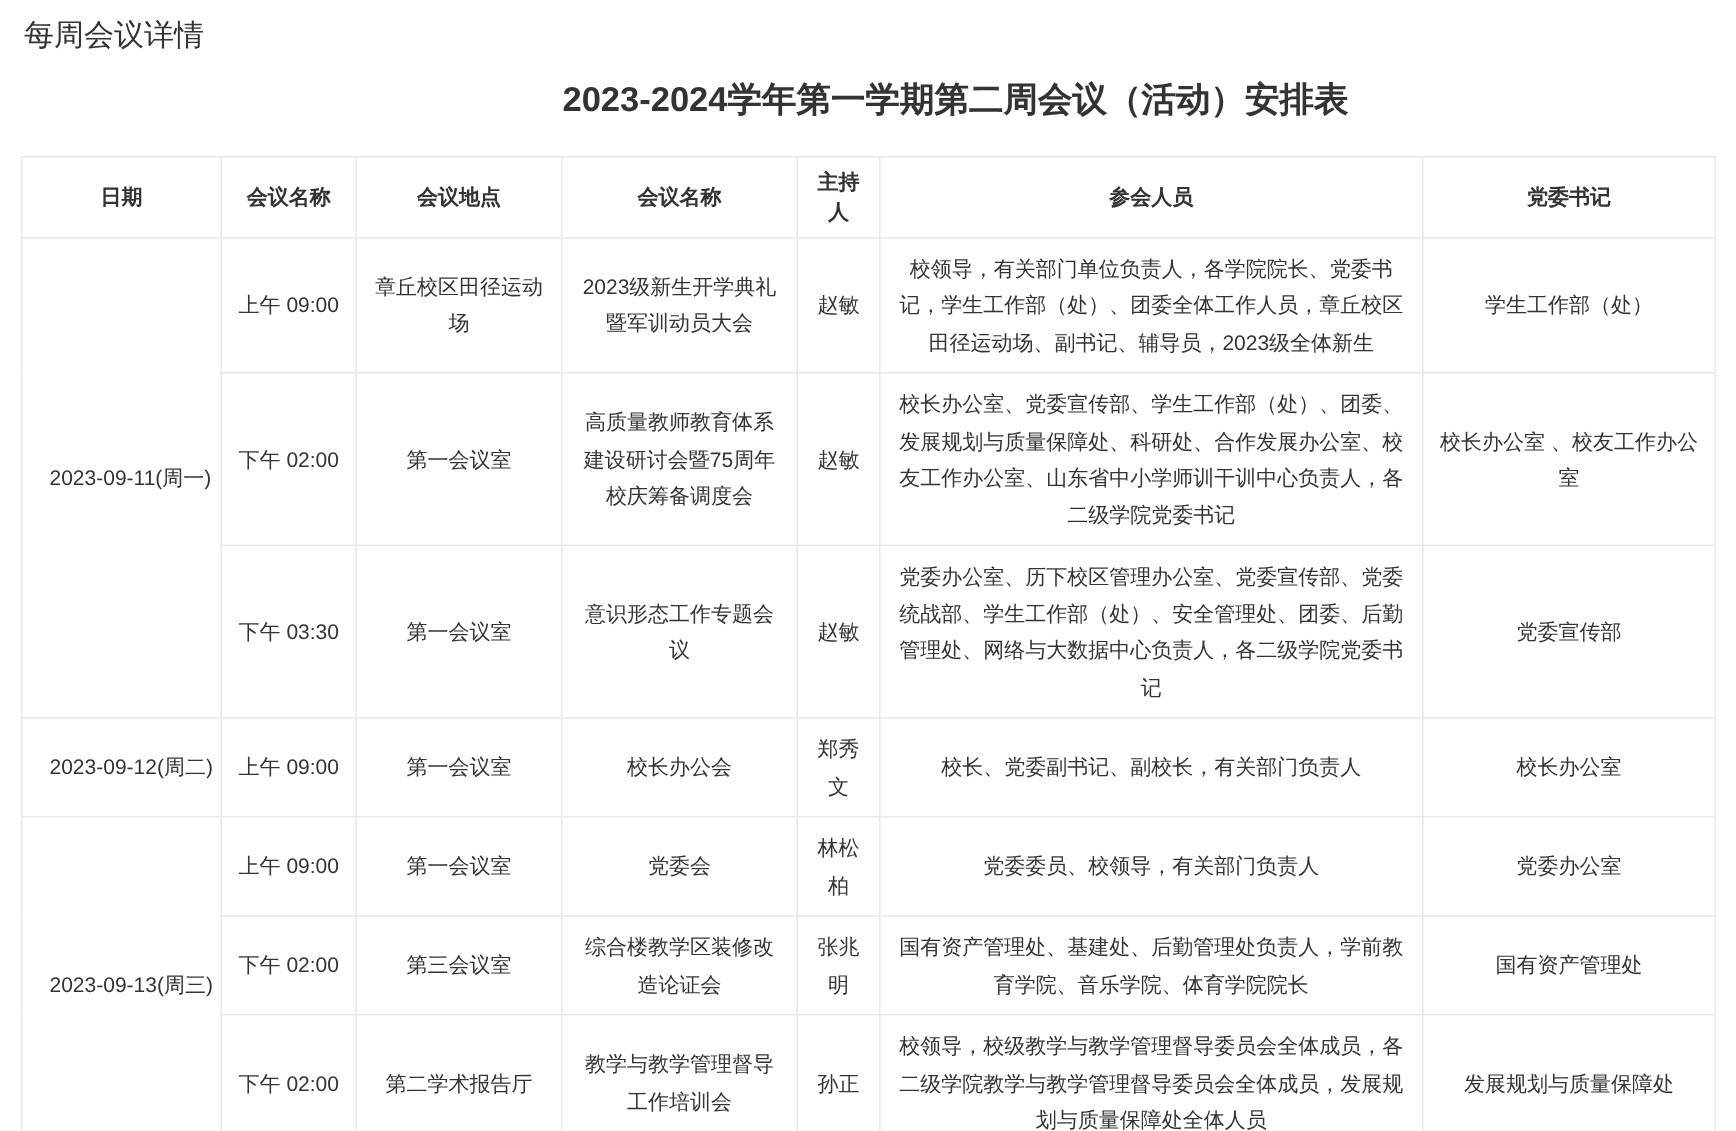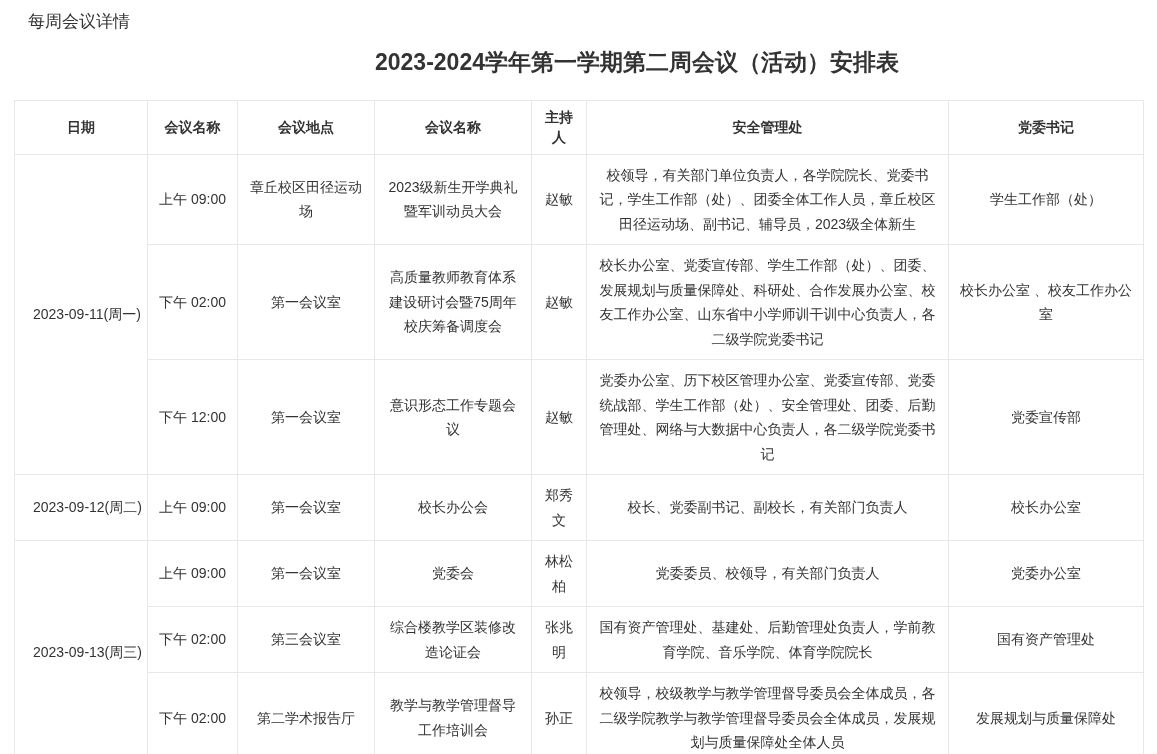--- a/index.html
+++ b/index.html
@@ -7,22 +7,22 @@
     margin: 0;
     padding: 0;
     width: 1157px;
     height: 754px;
     background: #ffffff;
     font-family: "Liberation Sans", "DejaVu Sans", sans-serif;
     color: var(--text, #333333);
     overflow: hidden;
   }
   .heading {
-    font-size: 17px;
-    margin: 10px 0 0 28px;
+    font-size: 20px;
+    margin: 10px 0 0 16px;
     color: var(--text, #333333);
   }
   .title {
     font-size: 23px;
     font-weight: 700;
     text-align: center;
     padding-left: 117px;
     margin: 14px 0 22px 0;
     color: var(--text, #333333);
   }
@@ -77,21 +77,21 @@
         <col class="c5">
         <col class="c6">
     </colgroup>
     <thead>
       <tr>
           <th>日期</th>
           <th>会议名称</th>
           <th>会议地点</th>
           <th>会议名称</th>
           <th>主持人</th>
-          <th>安全管理处</th>
+          <th>参会人员</th>
           <th>党委书记</th>
         </tr>
     </thead>
     <tbody>
         <tr>
           <td rowspan="3" class="date-cell">2023-09-11(周一)</td>
           <td>上午 09:00</td>
           <td>章丘校区田径运动场</td>
           <td>2023级新生开学典礼暨军训动员大会</td>
           <td>赵敏</td>
@@ -100,21 +100,21 @@
         </tr>
         <tr>
           <td>下午 02:00</td>
           <td>第一会议室</td>
           <td>高质量教师教育体系建设研讨会暨75周年校庆筹备调度会</td>
           <td>赵敏</td>
           <td>校长办公室、党委宣传部、学生工作部（处）、团委、发展规划与质量保障处、科研处、合作发展办公室、校友工作办公室、山东省中小学师训干训中心负责人，各二级学院党委书记</td>
           <td>校长办公室 、校友工作办公室</td>
         </tr>
         <tr>
-          <td>下午 12:00</td>
+          <td>下午 03:30</td>
           <td>第一会议室</td>
           <td>意识形态工作专题会议</td>
           <td>赵敏</td>
           <td>党委办公室、历下校区管理办公室、党委宣传部、党委统战部、学生工作部（处）、安全管理处、团委、后勤管理处、网络与大数据中心负责人，各二级学院党委书记</td>
           <td>党委宣传部</td>
         </tr>
         <tr>
           <td rowspan="1" class="date-cell">2023-09-12(周二)</td>
           <td>上午 09:00</td>
           <td>第一会议室</td>

